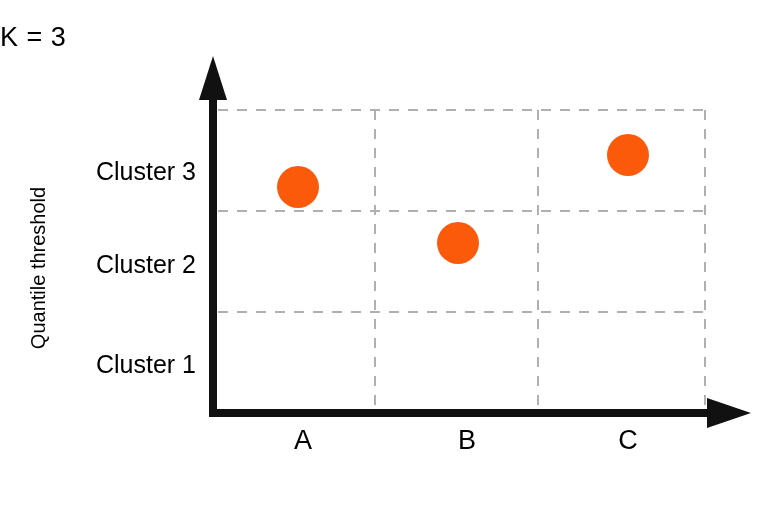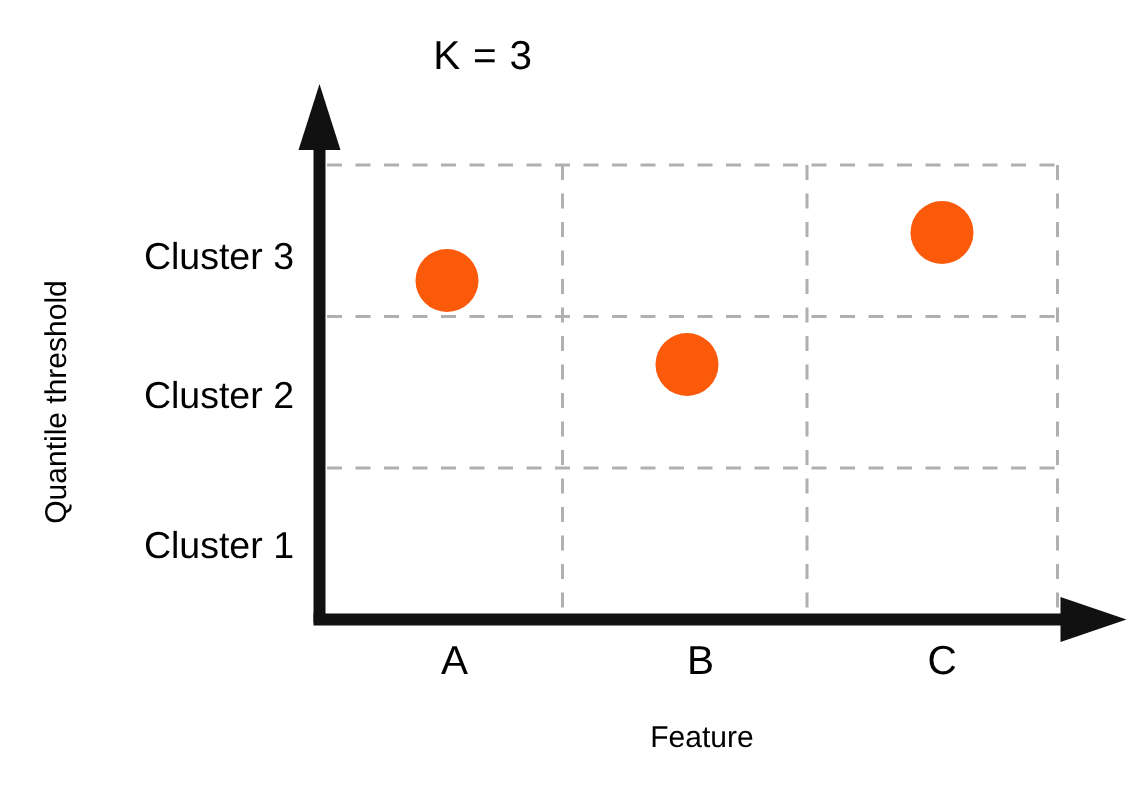--- a/index.html
+++ b/index.html
@@ -29,21 +29,20 @@
     position: absolute;
     white-space: nowrap;
     color: #000000;
     font-family: "Liberation Sans", sans-serif;
     line-height: 1;
   }
   #chart-title {
     left: 0;
     top: 24px;
     width: 644px;
-    text-align: center;
     font-size: 27px;
     letter-spacing: 0.5px;
   }
   #y-axis-title {
     left: -72px;
     top: 258px;
     width: 220px;
     text-align: center;
     font-size: 20px;
     transform: rotate(-90deg);
@@ -103,21 +102,20 @@
       <circle cx="458" cy="243" r="21" fill="#fa5a0a"></circle>
       <circle cx="628" cy="155" r="21" fill="#fa5a0a"></circle>
     </g>
 
   </svg>
 
   <div class="txt" id="chart-title">K = 3</div>
 
   <div class="txt" id="y-axis-title">Quantile threshold</div>
 
-  <div class="txt" id="x-axis-title">Feature</div>
 
   <div class="txt ytick" style="top:159px;">Cluster 3</div>
   <div class="txt ytick" style="top:252px;">Cluster 2</div>
   <div class="txt ytick" style="top:352px;">Cluster 1</div>
 
   <div class="txt xtick" style="left:273px;">A</div>
   <div class="txt xtick" style="left:437px;">B</div>
   <div class="txt xtick" style="left:598px;">C</div>
 
 </div>

